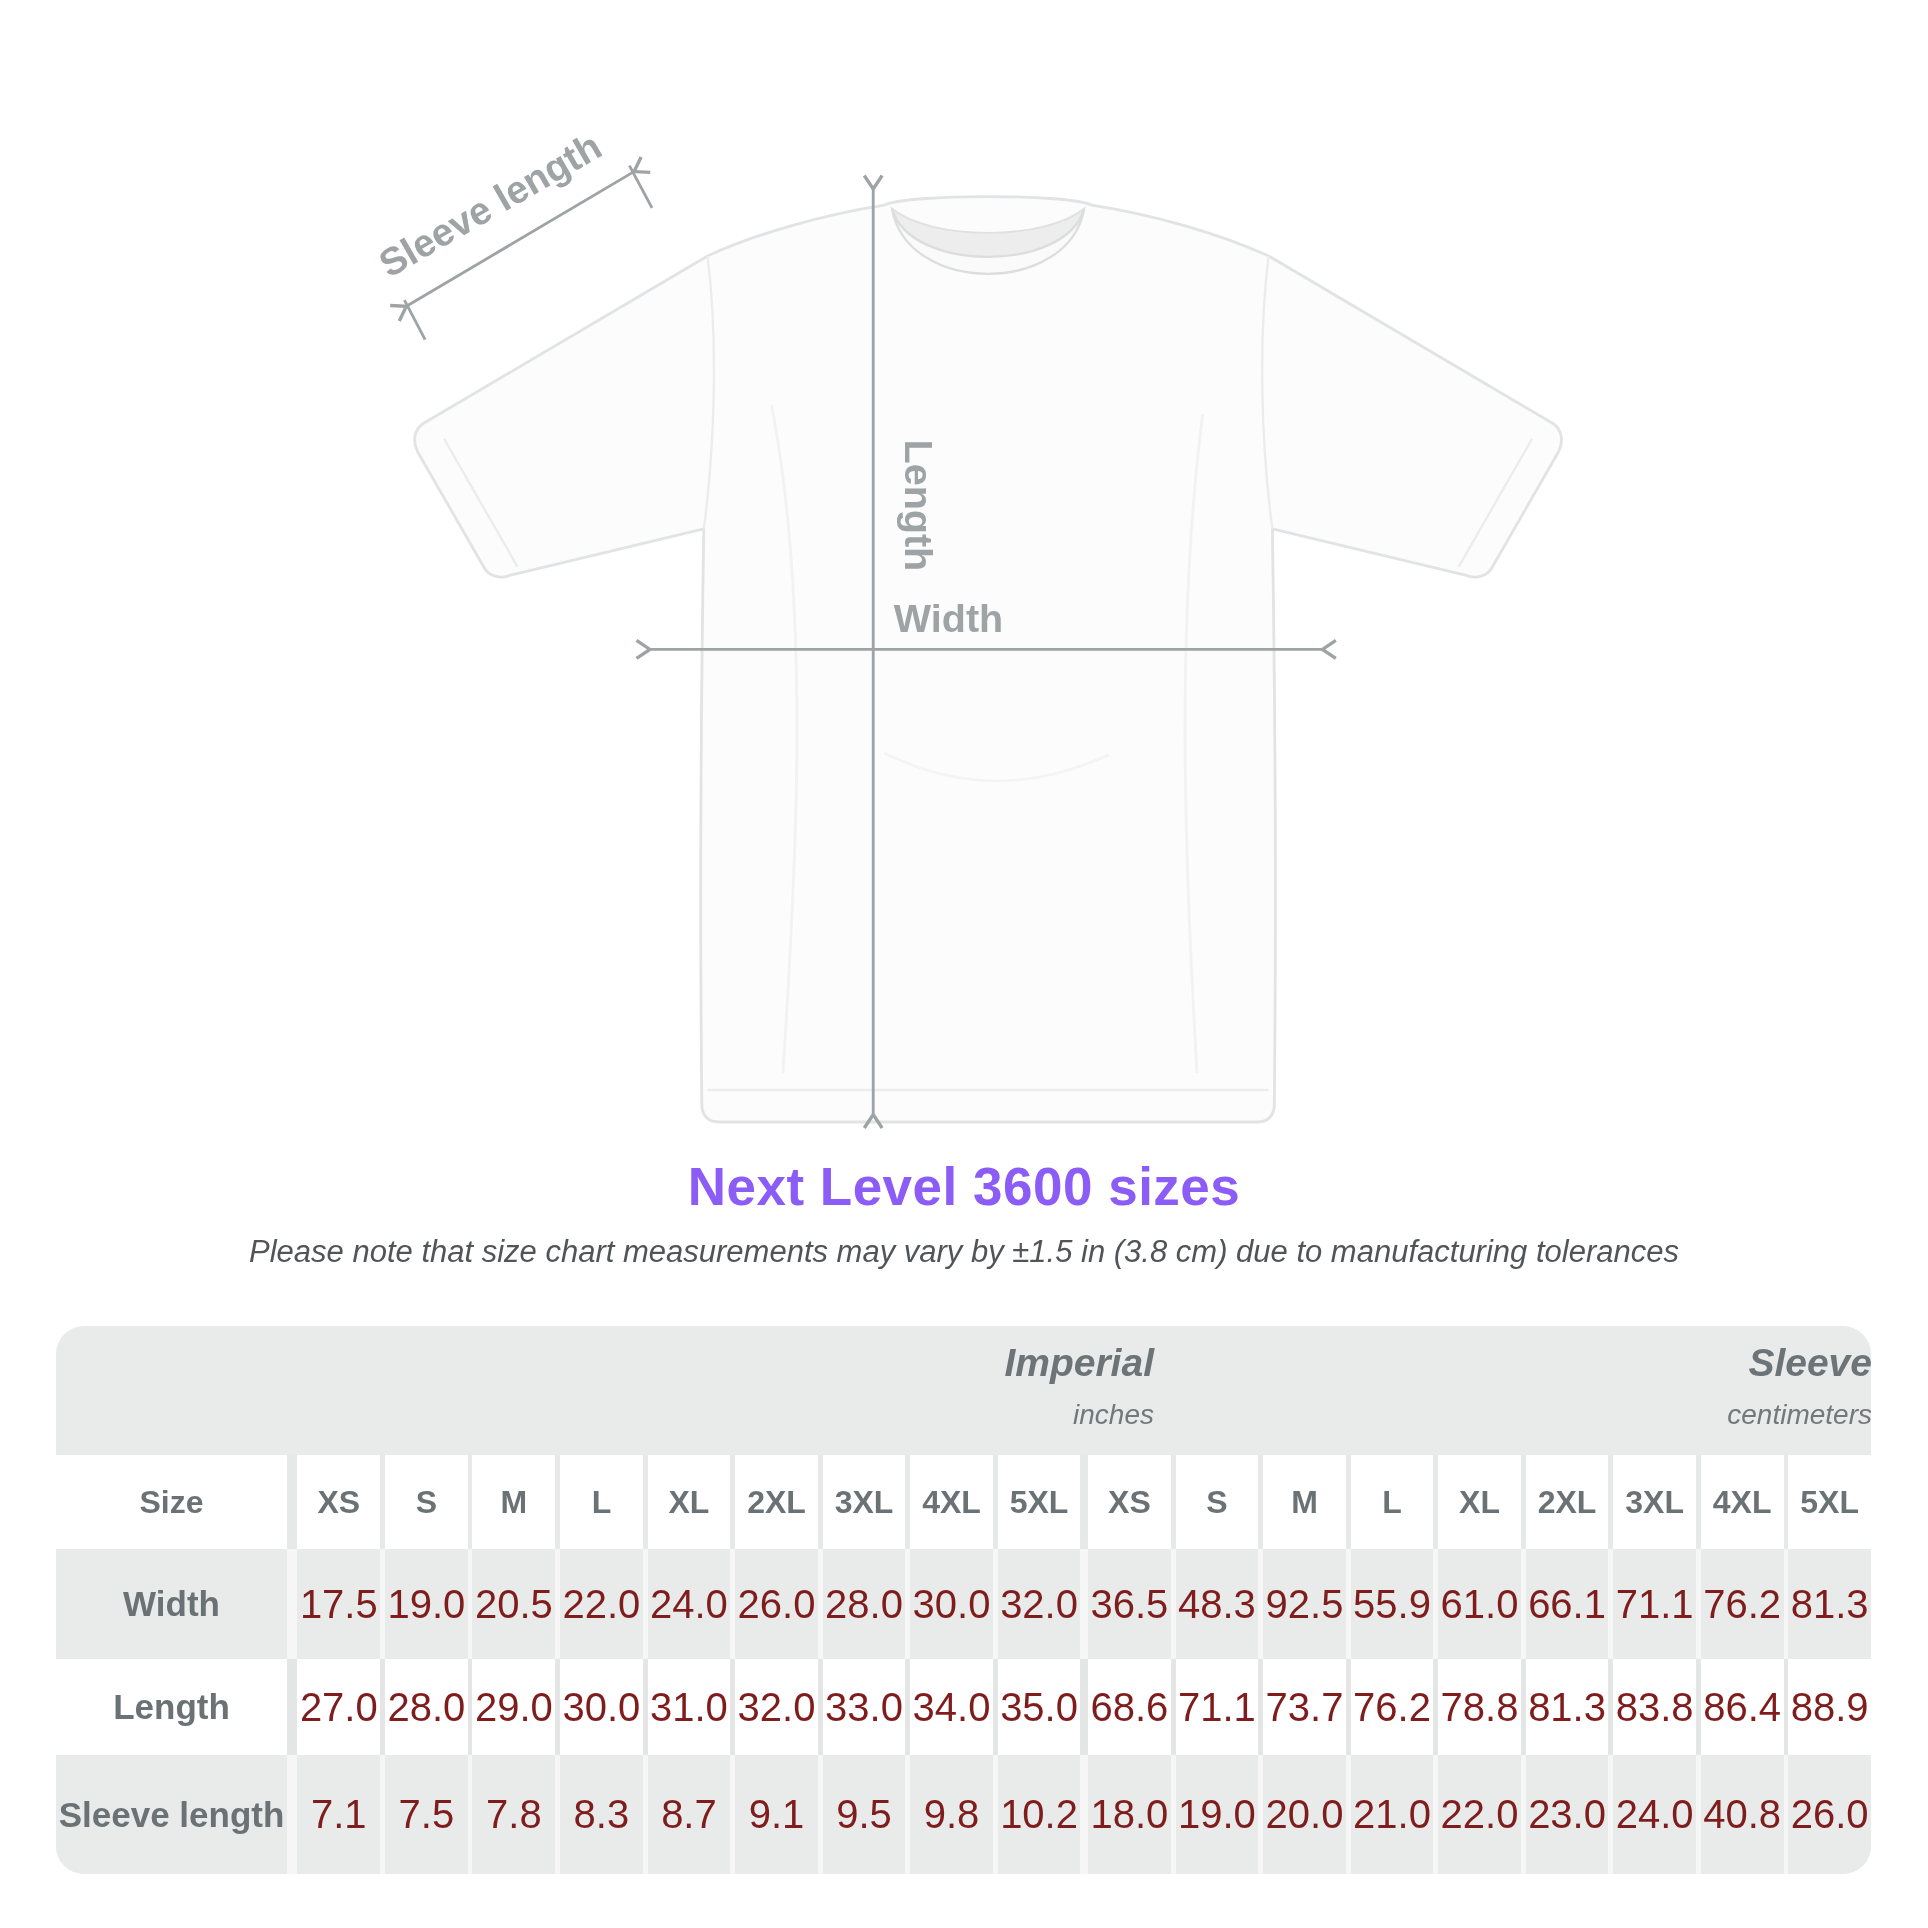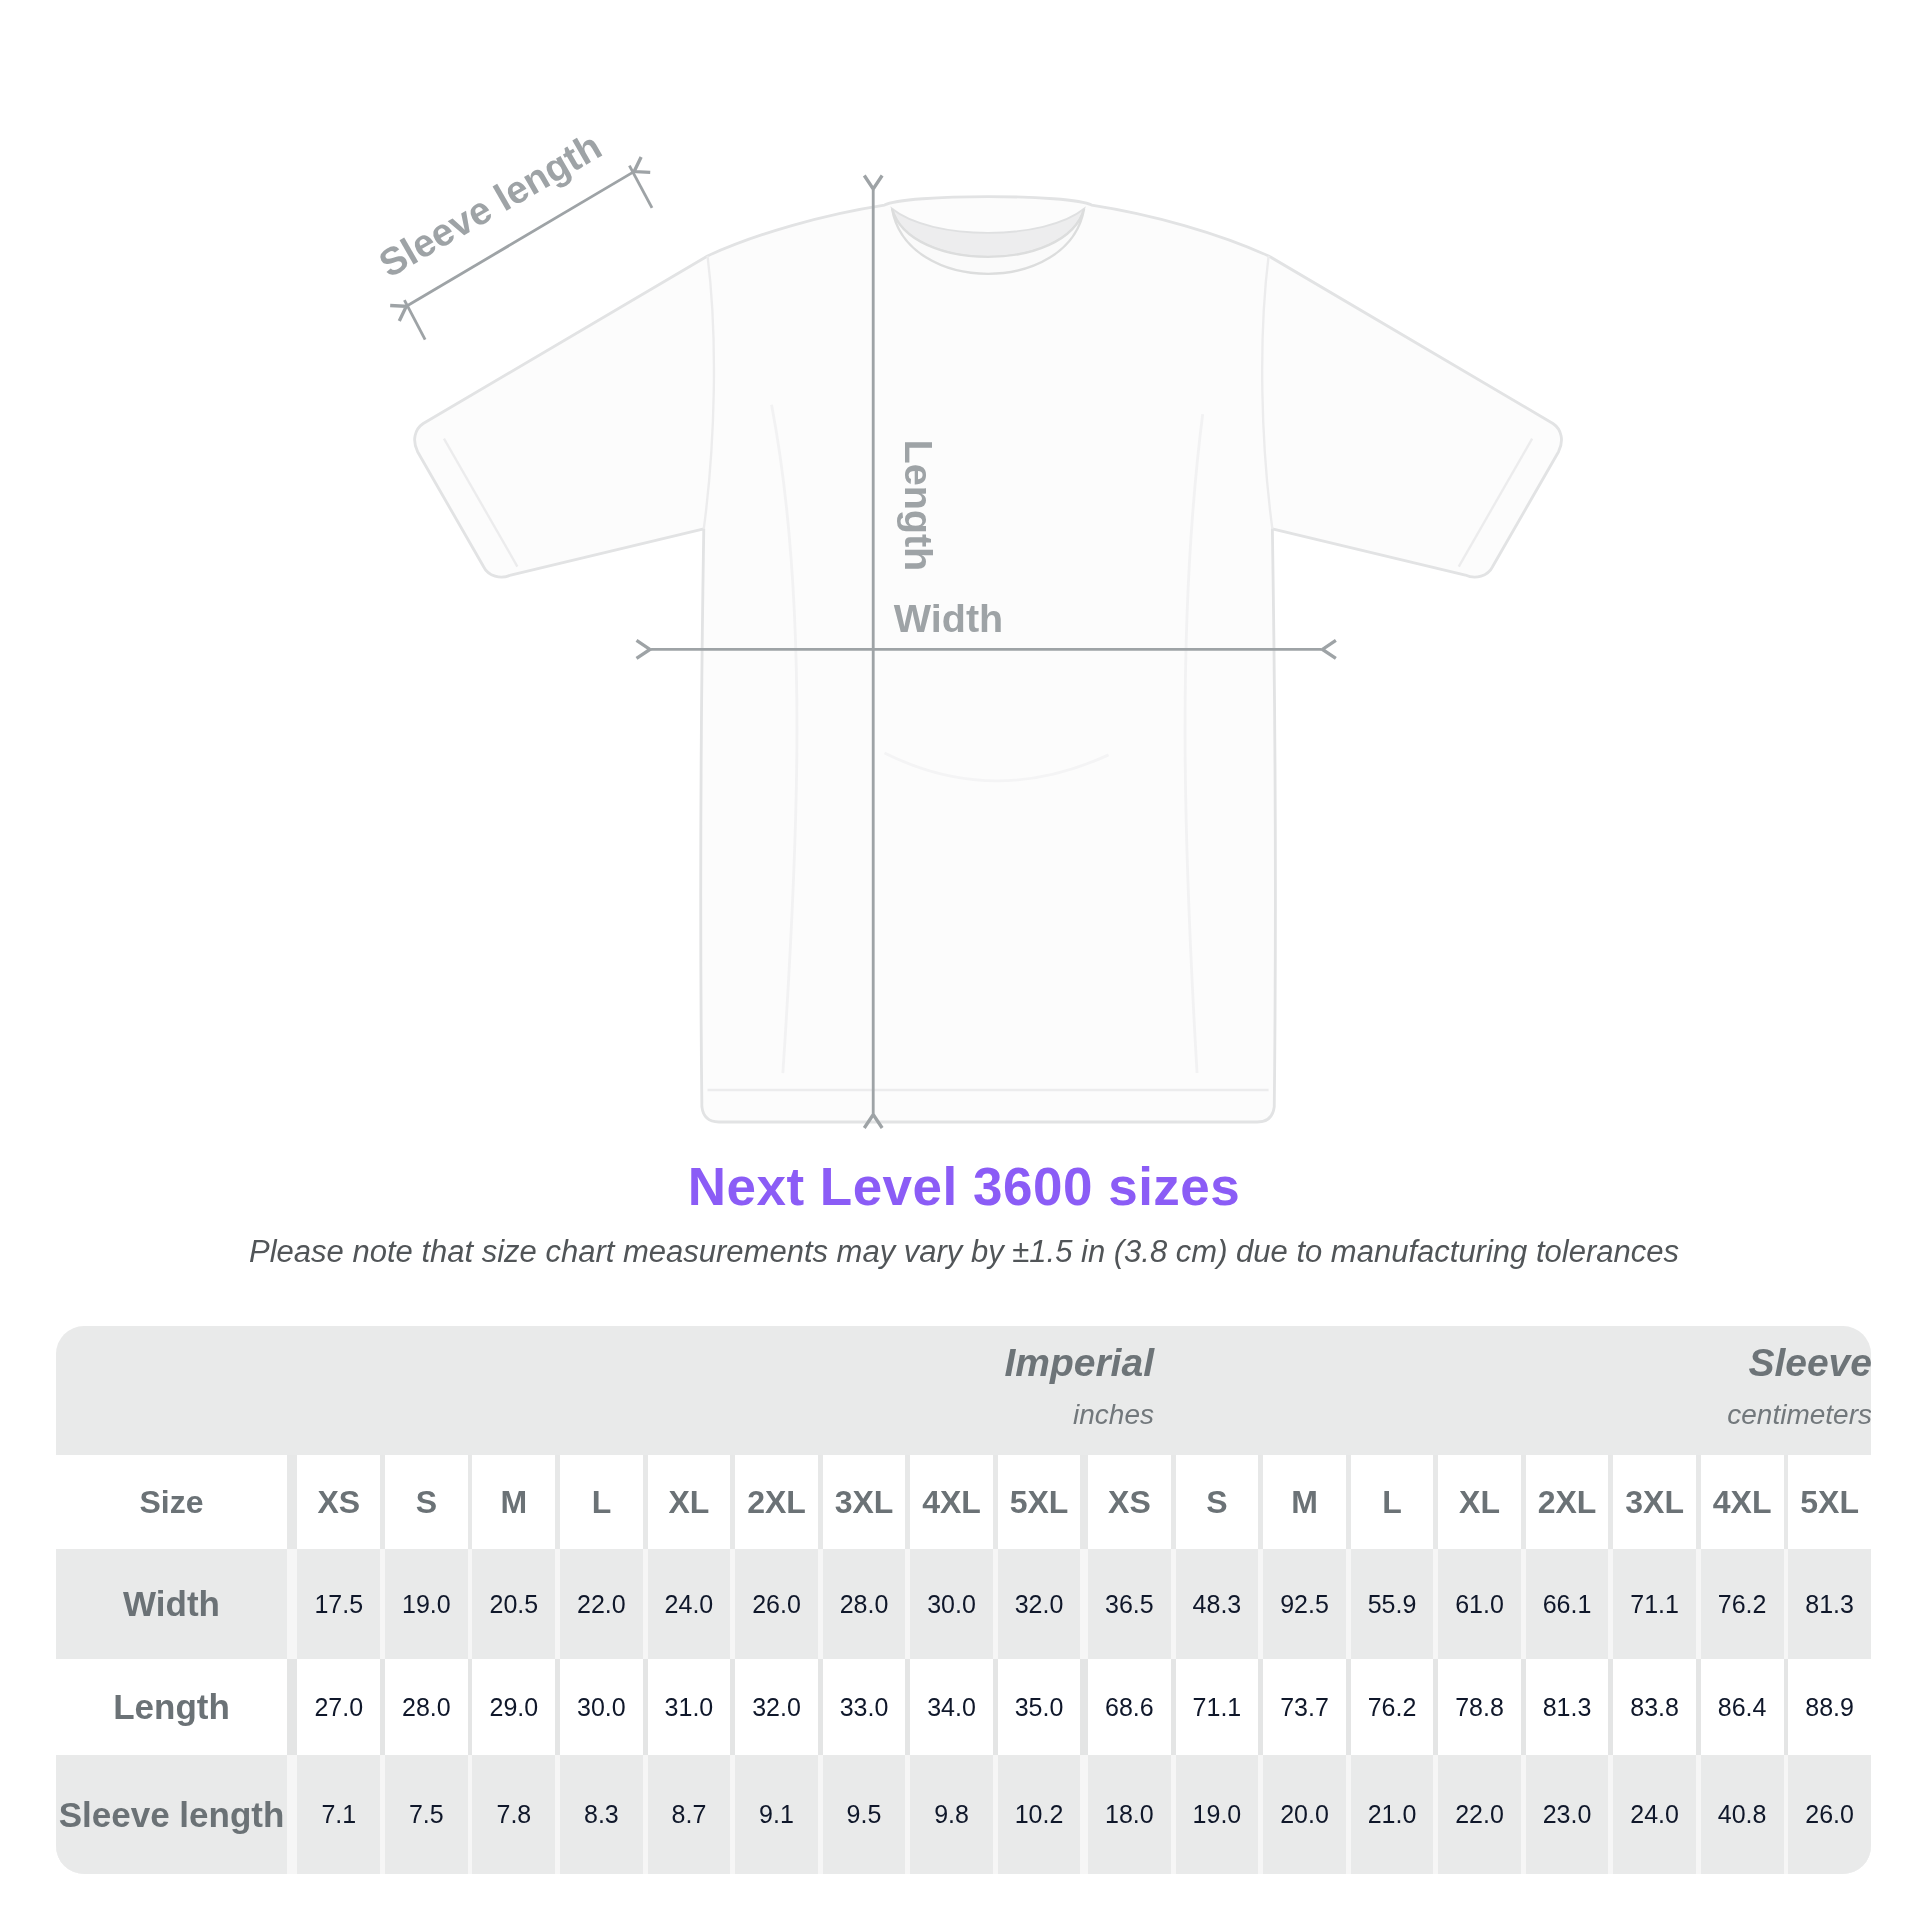--- a/index.html
+++ b/index.html
@@ -39,21 +39,21 @@
   .row-head{height:94px;background:#e7e8e8;}
   .row-head .cell{background:#ffffff;font-weight:bold;color:#6b7276;font-size:32px;}
   .row-head .lab{background:#ffffff;}
   .row-white{background:#e4e5e5;}
   .row-white .cell{background:#ffffff;}
   .row-gray{background:#f6f6f6;}
   .row-gray .cell{background:#e9eaea;}
   .r-width{height:110px;}
   .r-length{height:96px;}
   .r-sleeve{height:119px;}
-  .t-row .num{font-size:25px;color:#0f172a;font-weight:normal;}
+  .t-row .num{font-size:40px;color:#7f1d1d;font-weight:normal;}
 </style>
 </head>
 <body>
 
 <div class="stage">
 
   <svg class="diagram-svg" viewBox="0 0 1400 1160">
     <defs>
       <marker id="arr" viewBox="0 0 24 24" refX="5" refY="12" markerWidth="9.5" markerHeight="9.5" orient="auto-start-reverse">
         <path d="M18,4 L6,12 L18,20" fill="none" stroke="#9ea3a6" stroke-width="3"></path>

